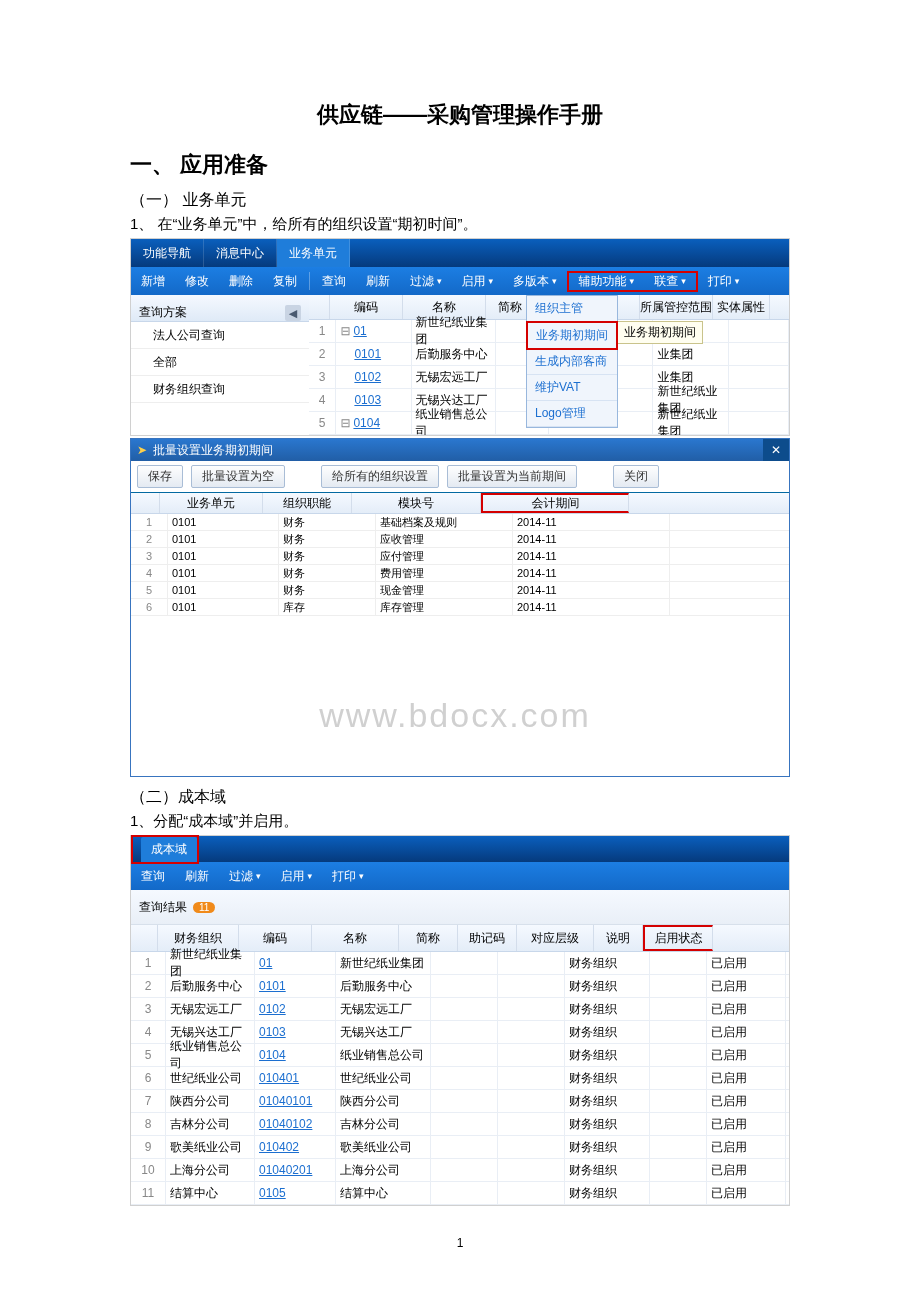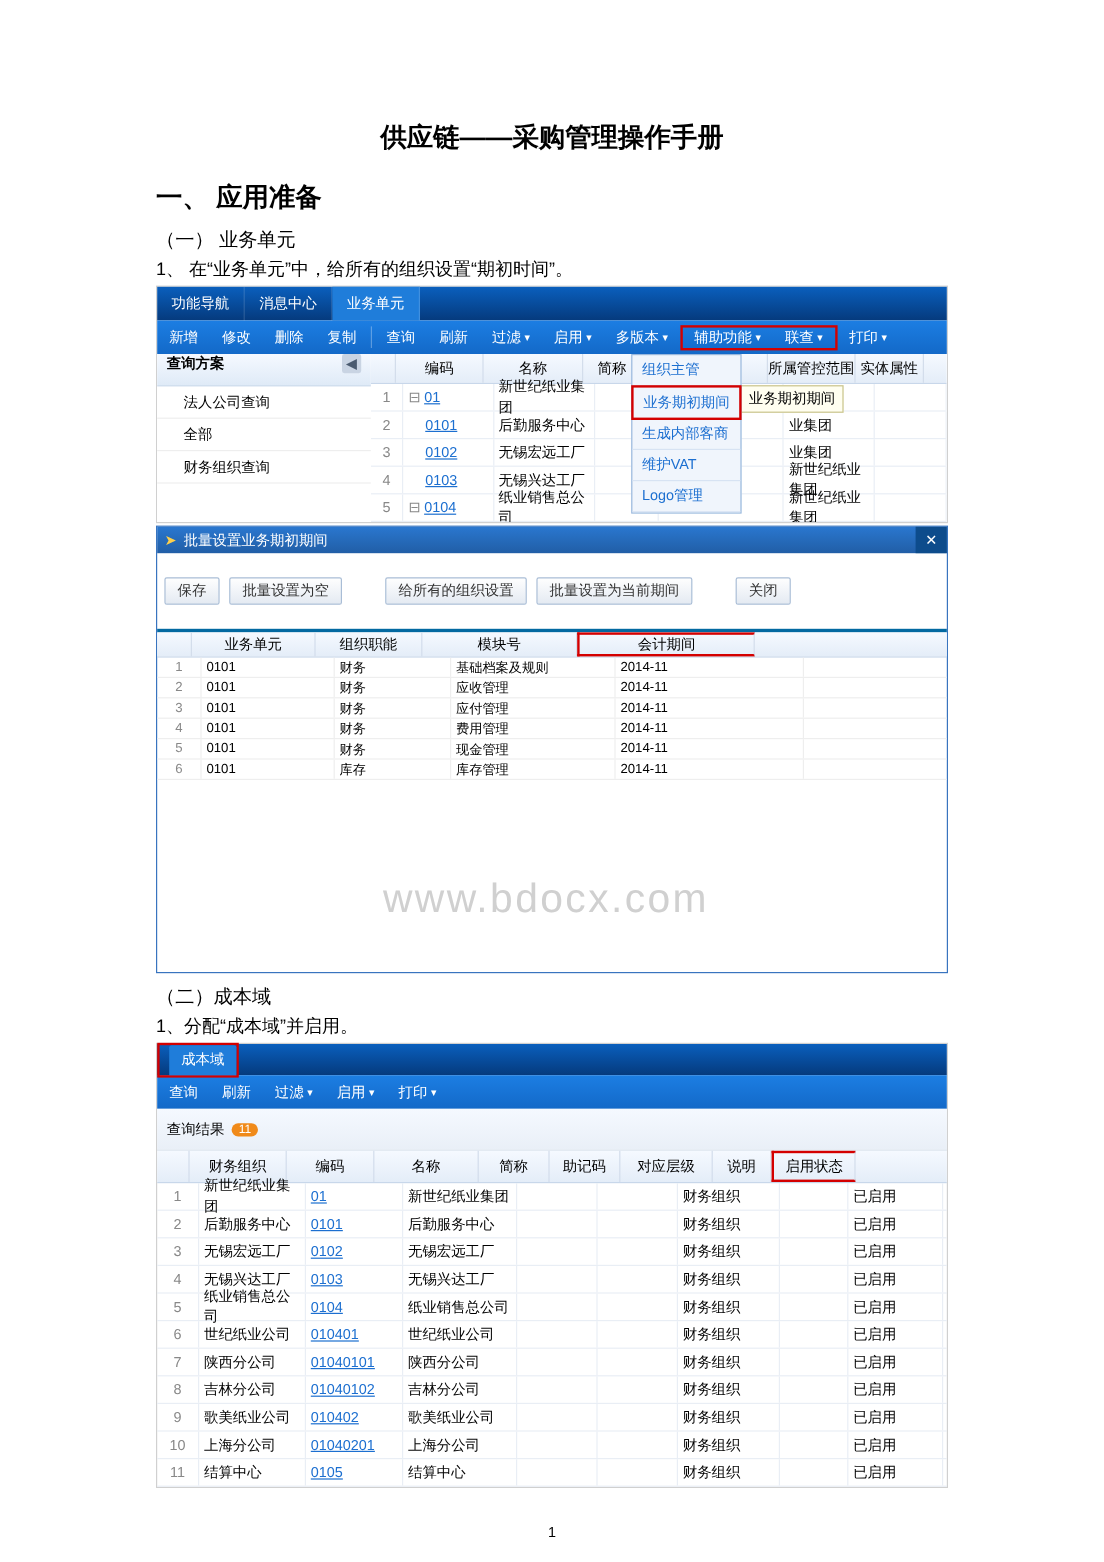--- a/index.html
+++ b/index.html
@@ -12,38 +12,38 @@
   .shot1{border:1px solid #d0d0d0;box-sizing:border-box;position:relative}
   .tabsrow{background:#063a7a;background:linear-gradient(#0a5fbd,#053a7d);display:flex;align-items:center;height:28px}
   .tabsrow .tab{color:#fff;font-size:12px;padding:0 12px;height:100%;display:flex;align-items:center;border-right:1px solid rgba(255,255,255,.15)}
   .tabsrow .tab.active{background:#1f7dda}
   .toolrow{background:linear-gradient(#1c7ee3,#1369c8);display:flex;align-items:center;height:28px;gap:0}
   .btn{color:#fff;font-size:12px;padding:0 10px;height:100%;display:flex;align-items:center}
   .btn .tri{font-size:9px;margin-left:3px}
   .redbox{border:2px solid #d40000;box-sizing:border-box}
   .panel{display:flex;background:#fff}
   .side{width:178px;background:#fff}
-  .side .sh{background:linear-gradient(#f5f9ff,#dfeaf7);height:26px;display:flex;align-items:flex-start;justify-content:space-between;padding:0 8px;font-size:12px;font-weight:bold;border-bottom:1px solid #c8d7ea}
+  .side .sh{background:linear-gradient(#f5f9ff,#dfeaf7);height:26px;display:flex;align-items:flex-end;justify-content:space-between;padding:0 8px;font-size:12px;font-weight:normal;border-bottom:1px solid #c8d7ea}
   .side .sh .coll{background:#c9d4e3;width:16px;height:16px;border-radius:2px;display:flex;align-items:center;justify-content:center;color:#4b5b70;font-size:11px}
   .side .item{height:26px;display:flex;align-items:center;padding:0 22px;font-size:12px;border-bottom:1px solid #eee}
   .main1{flex:1;overflow:hidden}
   .thead{display:flex;background:linear-gradient(#f5f9ff,#e4edf8);height:24px;align-items:center;font-size:12px;border-bottom:1px solid #c8d7ea}
   .th{border-right:1px solid #d3ddeb;height:100%;display:flex;align-items:center;justify-content:center}
   .trow{display:flex;height:22px;align-items:center;border-bottom:1px solid #e9eef5;font-size:12px}
   .trow .td{border-right:1px solid #e9eef5;height:100%;display:flex;align-items:center;padding:0 4px}
   .link{color:#1c6fd0;text-decoration:underline}
   .dropdown{position:absolute;top:56px;left:395px;background:#f0f5fc;border:1px solid #98b7dd;width:92px;font-size:12px;z-index:5}
   .dropdown .di{padding:4px 8px;color:#1c6fd0;border-bottom:1px solid #d7e3f3}
   .tooltip{position:absolute;background:#fffef0;border:1px solid #c9c38b;font-size:12px;padding:2px 6px}
   
   .shot2{position:relative;border:0}
   .modal{background:#fff;border:1px solid #3874bf}
   .modal .mtitle{background:linear-gradient(#2a77cf,#215ea6);height:22px;color:#fff;font-size:12px;display:flex;align-items:center;padding:0 6px;position:relative}
   .modal .mtitle .close{position:absolute;right:0;top:0;width:26px;height:22px;background:#0d4c8c;color:#fff;display:flex;align-items:center;justify-content:center;font-size:12px}
-  .modal .mbtns{display:flex;gap:8px;padding:20px 6px;align-items:flex-end;border-bottom:3px solid #0369a1}
+  .modal .mbtns{display:flex;gap:8px;padding:4px 6px;align-items:flex-end;border-bottom:1px solid #0369a1}
   .lbtn{font-size:12px;background:linear-gradient(#fefefe,#e4eaf2);border:1px solid #a9bdd6;border-radius:2px;padding:2px 10px;color:#333}
   .mgrid .gh{display:flex;background:linear-gradient(#f5f9ff,#e4edf8);height:20px;align-items:center;font-size:12px;border-bottom:1px solid #c8d7ea}
   .mgrid .gh .c{border-right:1px solid #d3ddeb;height:100%;display:flex;align-items:center;justify-content:center}
   .mgrid .gr{display:flex;height:16px;align-items:center;font-size:11px;border-bottom:1px solid #eee}
   .mgrid .gr .c{border-right:1px solid #eee;height:100%;display:flex;align-items:center;padding:0 4px}
   .water{position:absolute;left:0;right:10px;top:50%;text-align:center;font-size:34px;color:#d0d0d0;letter-spacing:2px;pointer-events:none}
   
   .shot3{border:1px solid #d0d0d0}
   .tabrow3{background:linear-gradient(#0a5fbd,#053a7d);height:26px;display:flex;align-items:center}
   .tabrow3 .tab3{color:#fff;font-size:12px;padding:4px 10px;background:#1f7dda;margin-left:8px;border-radius:2px 2px 0 0}

